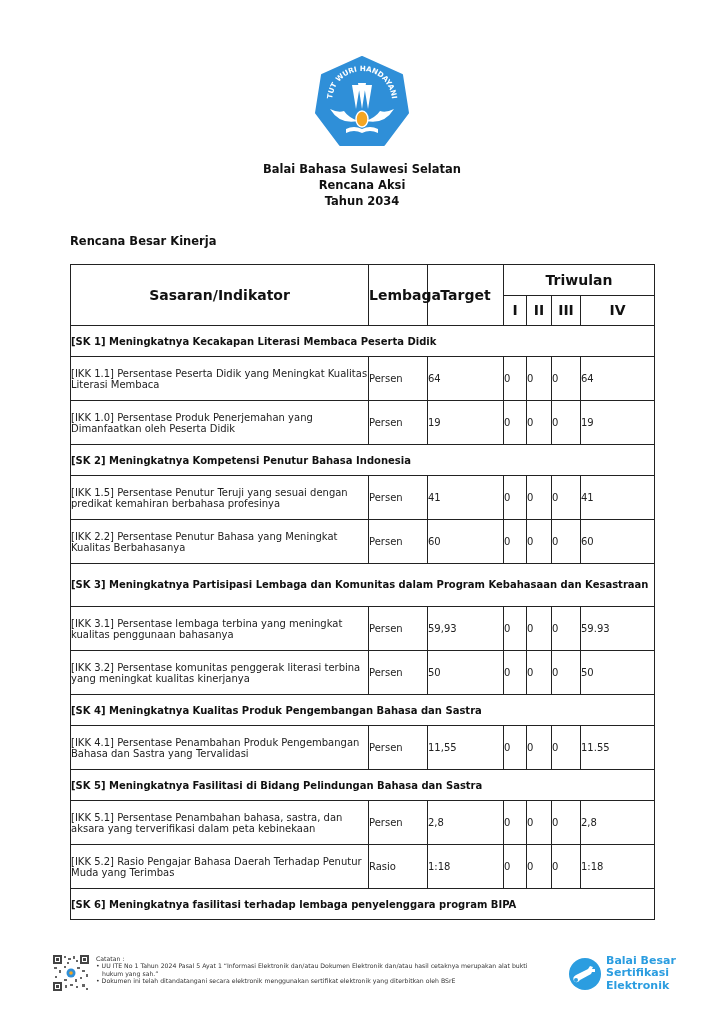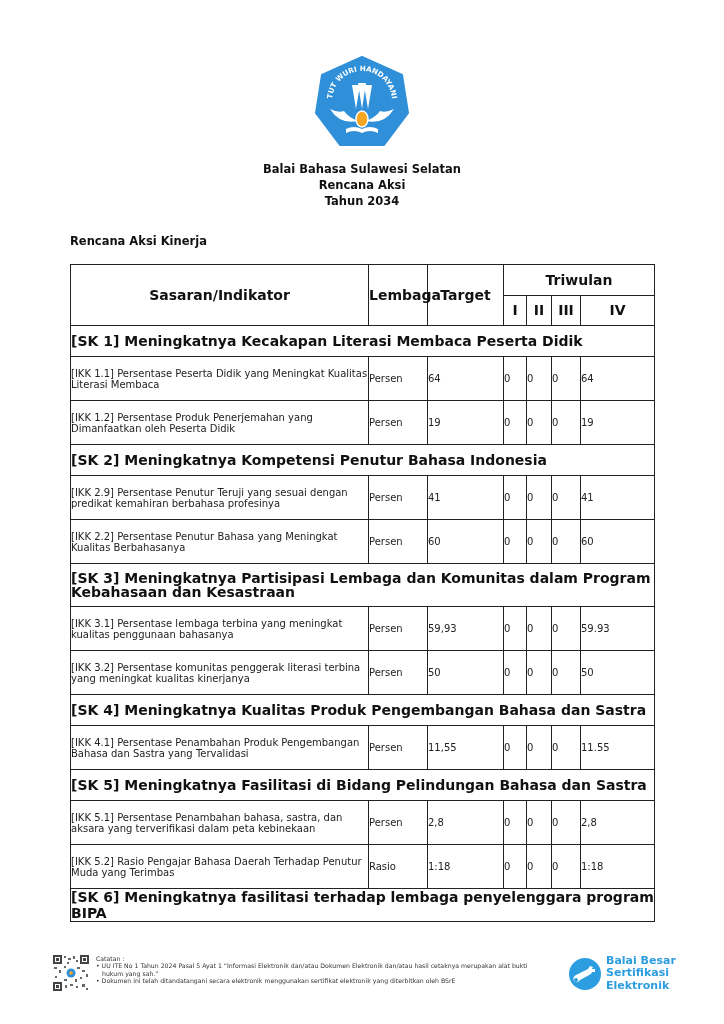--- a/index.html
+++ b/index.html
@@ -9,21 +9,21 @@
   .title-block { position: absolute; left: 0; top: 161px; width: 724px; text-align: center;
                  font-weight: bold; font-size: 11.5px; line-height: 16px; }
   .section-heading { position: absolute; left: 70px; top: 234px; font-weight: bold; font-size: 11.5px; }
   table.rak { position: absolute; left: 70px; top: 264px; width: 584px; border-collapse: collapse;
               font-size: 10px; table-layout: fixed; }
   table.rak td, table.rak th { border: 1px solid #222; padding: 0; vertical-align: middle; }
   table.rak th { font-weight: bold; font-size: 14px; }
   th.h-sasaran { height: 60px; }
   th.h-tri { height: 29px; }
   th.h-q { height: 29px; }
-  td.sk { font-weight: bold; padding: 0 8px; height: 30px; font-size: 14px; }
+  td.sk { font-weight: bold; padding: 0 8px; height: 30px; font-size: 10px; }
   td.sk.two { height: 42px; line-height: 14px; }
   td.ikk-text { padding: 0 8px; line-height: 11px; height: 43px; color: #222; }
   td.c { text-align: left; color: #222; }
   .footer-qr { position: absolute; left: 53px; top: 955px; width: 36px; height: 36px; }
   .footer-notes { position: absolute; left: 96px; top: 955px; width: 470px; font-size: 6.2px; line-height: 7.4px; color: #333; }
   .footer-notes .indent { padding-left: 6px; }
   .bsre { position: absolute; left: 568px; top: 955px; width: 110px; height: 38px; }
   .bsre-text { position: absolute; left: 38px; top: 0; font-weight: bold; font-size: 11px; line-height: 12.3px; color: #2b9de0; }
 </style>
 </head>
@@ -45,21 +45,21 @@
     <path d="M32 74 Q40 70 48 74 Q56 70 64 74 L64 78 Q56 74 48 78 Q40 74 32 78 Z" fill="#fff"></path>
   </svg>
 </div>
 
 <div class="title-block">
   <div>Balai Bahasa Sulawesi Selatan</div>
   <div>Rencana Aksi</div>
   <div>Tahun 2034</div>
 </div>
 
-<div class="section-heading">Rencana Aksi Kinerja</div>
+<div class="section-heading">Rencana Besar Kinerja</div>
 
 <table class="rak">
   <colgroup>
     <col style="width:298px">
       <col style="width:59px">
       <col style="width:76px">
     <col style="width:23px">
       <col style="width:25px">
       <col style="width:29px">
       <col style="width:74px">
@@ -86,34 +86,34 @@
     <tr>
       <td class="ikk-text">[IKK 1.1] Persentase Peserta Didik yang Meningkat Kualitas Literasi Membaca</td>
       <td class="c">Persen</td>
       <td class="c">64</td>
       <td class="c">0</td>
       <td class="c">0</td>
       <td class="c">0</td>
       <td class="c">64</td>
     </tr>
     <tr>
-      <td class="ikk-text">[IKK 1.2] Persentase Produk Penerjemahan yang Dimanfaatkan oleh Peserta Didik</td>
+      <td class="ikk-text">[IKK 1.0] Persentase Produk Penerjemahan yang Dimanfaatkan oleh Peserta Didik</td>
       <td class="c">Persen</td>
       <td class="c">19</td>
       <td class="c">0</td>
       <td class="c">0</td>
       <td class="c">0</td>
       <td class="c">19</td>
     </tr>
 
     <tr>
         <td colspan="7" class="sk">[SK 2] Meningkatnya Kompetensi Penutur Bahasa Indonesia</td>
       </tr>
     <tr>
-      <td class="ikk-text">[IKK 2.9] Persentase Penutur Teruji yang sesuai dengan predikat kemahiran berbahasa profesinya</td>
+      <td class="ikk-text">[IKK 1.5] Persentase Penutur Teruji yang sesuai dengan predikat kemahiran berbahasa profesinya</td>
       <td class="c">Persen</td>
       <td class="c">41</td>
       <td class="c">0</td>
       <td class="c">0</td>
       <td class="c">0</td>
       <td class="c">41</td>
     </tr>
     <tr>
       <td class="ikk-text">[IKK 2.2] Persentase Penutur Bahasa yang Meningkat Kualitas Berbahasanya</td>
       <td class="c">Persen</td>

